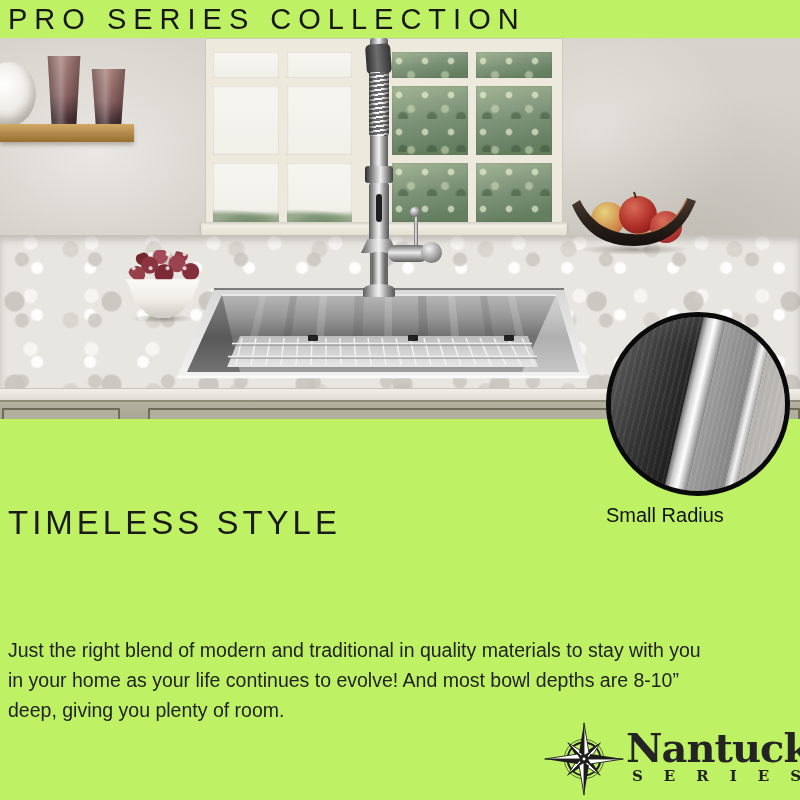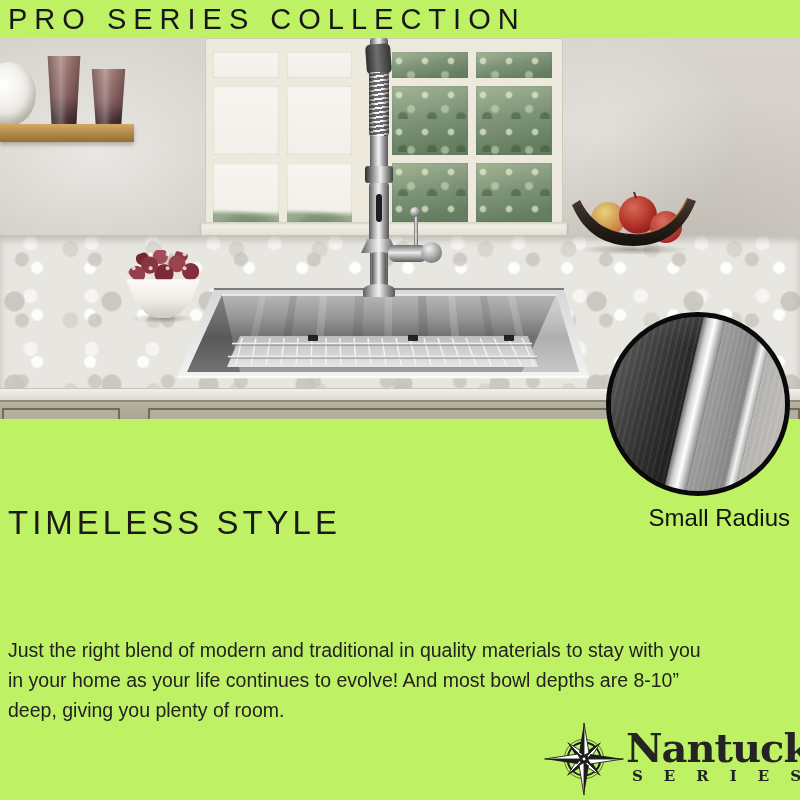--- a/index.html
+++ b/index.html
@@ -147,22 +147,22 @@
   .stl-band{width:22px;background:linear-gradient(90deg,#707070,#cfcfcf 25%,#ffffff 55%,#bdbdbd 80%,#8a8a8a);}
   .stl-mid{width:36px;
     background:
       repeating-linear-gradient(90deg, rgba(255,255,255,.08) 0 2px, transparent 2px 5px),
       linear-gradient(90deg,#9c9c9c,#858585);}
   .stl-band2{width:12px;background:linear-gradient(90deg,#9f9f9f,#f4f4f4 50%,#a8a8a8);}
   .stl-light{flex:1;
     background:
       repeating-linear-gradient(90deg, rgba(255,255,255,.1) 0 2px, transparent 2px 6px),
       linear-gradient(90deg,#b4b2ae,#cbc8c3);}
-  .inset-caption{position:absolute;left:606px;top:504px;width:184px;text-align:right;
-      font-size:24px;color:#111;}
+  .inset-caption{position:absolute;left:606px;top:504px;width:184px;text-align:left;
+      font-size:20px;color:#111;}
 
   
   .heading{position:absolute;left:8px;top:472px;font-size:33px;font-weight:400;
       letter-spacing:4px;color:#1a1a18;white-space:nowrap;margin-top:32px;}
   .para{position:absolute;left:8px;width:792px;font-size:19.5px;line-height:30px;
       color:#222;white-space:pre-line;}
   .para.p1{top:531px;}
   .para.p2{top:635px;}
 
   

